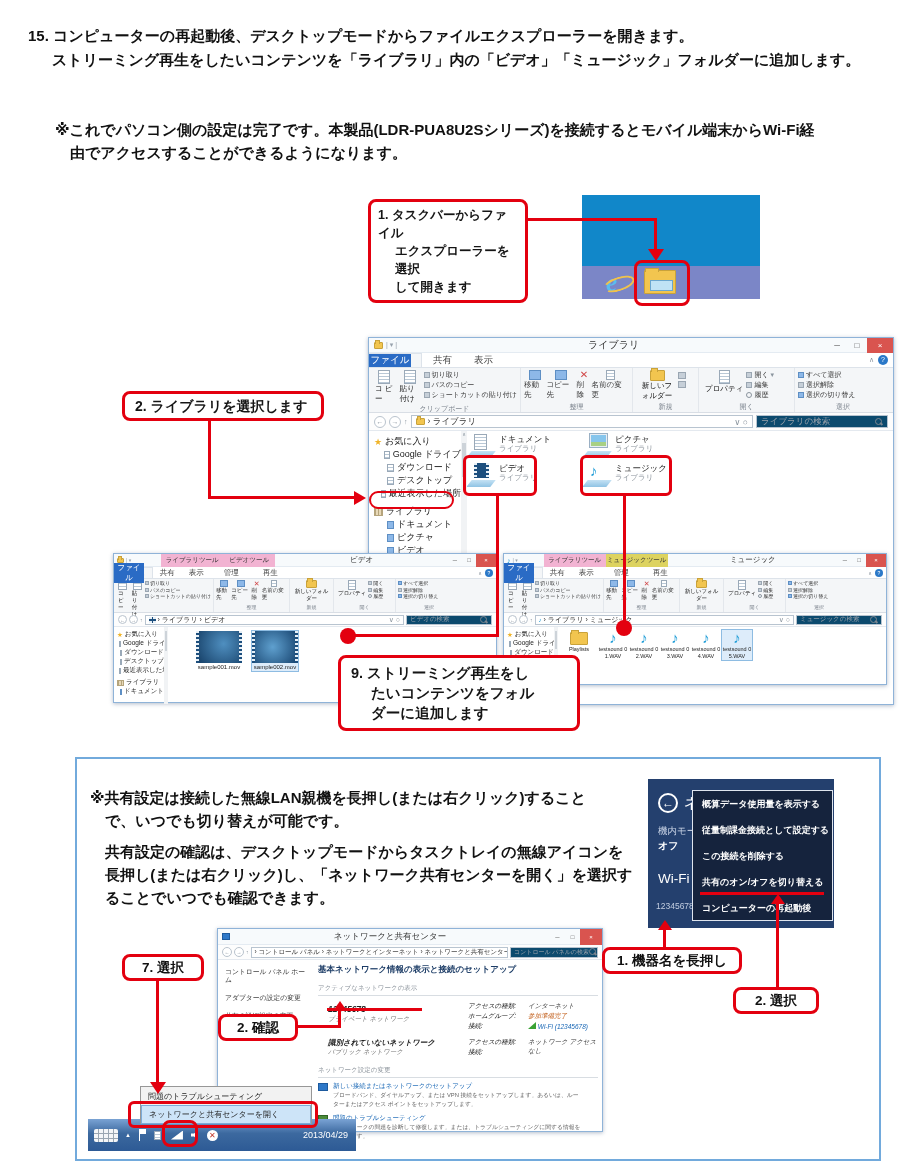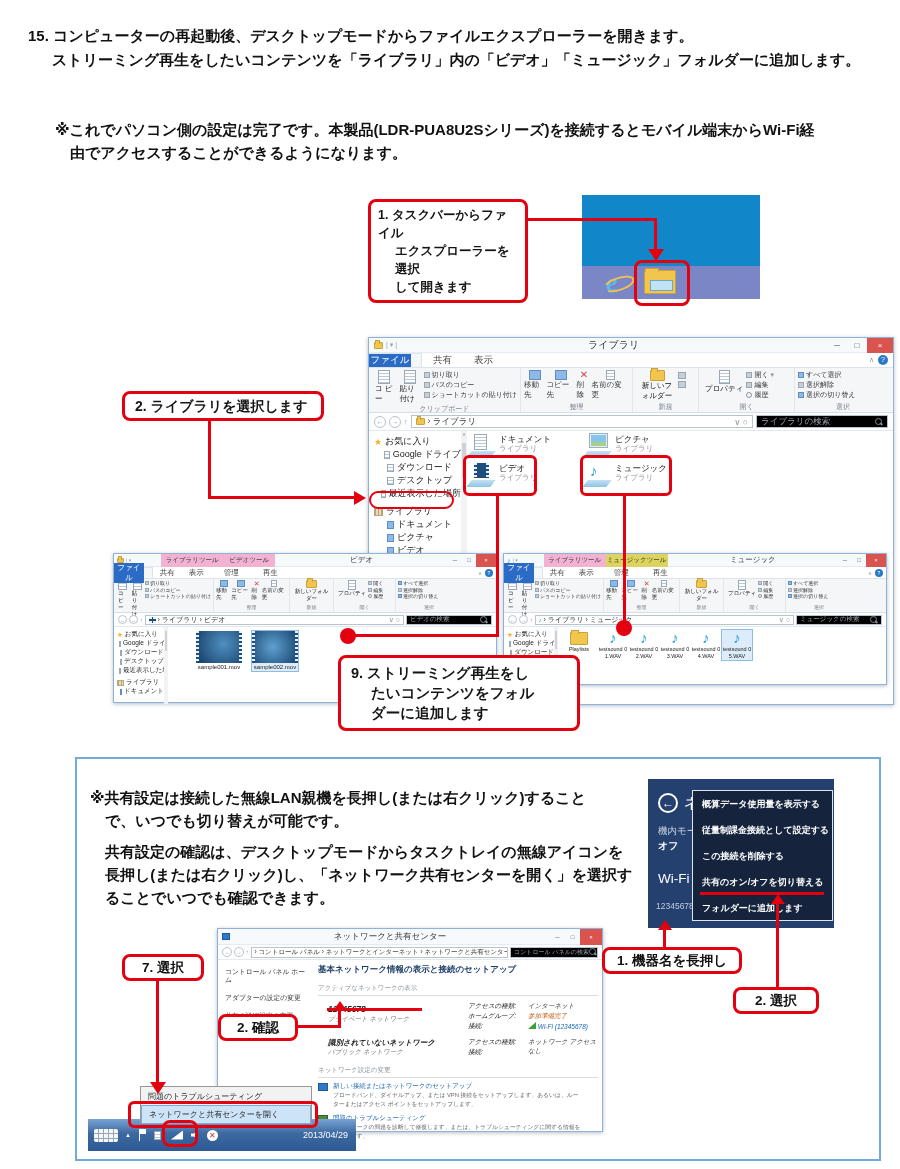--- a/index.html
+++ b/index.html
@@ -52,21 +52,21 @@
 .rgrp{display:flex;flex-direction:column;border-right:1px solid #e3e7ec;}
 .grow{display:flex;flex:1;align-items:flex-start;}
 .rbig{display:flex;flex-direction:column;align-items:center;}
 .rsm{display:flex;align-items:center;white-space:nowrap;color:#333;}
 .rlbl{text-align:center;color:#7a828c;}
 .rcol{display:flex;flex-direction:column;justify-content:center;}
 .rminirow{display:flex;flex-direction:column;align-items:center;color:#333;}
 .addr{display:flex;align-items:center;background:#fdfdfd;border-bottom:1px solid #e4e9ef;}
 .navc{border:1px solid #b9c3cd;border-radius:50%;color:#8a949e;display:flex;align-items:center;justify-content:center;background:#fff;}
 .crumb{flex:1;display:flex;align-items:center;background:#fff;border:1px solid #b8c4d0;color:#333;overflow:hidden;white-space:nowrap;}
-.searchbox{display:flex;align-items:center;background:#000000;border:1px solid #b8c4d0;color:#9aa2ab;overflow:hidden;white-space:nowrap;}
+.searchbox{display:flex;align-items:center;background:#0c4a6e;border:1px solid #b8c4d0;color:#9aa2ab;overflow:hidden;white-space:nowrap;}
 .searchbox .ph{flex:1;}
 .mag{position:relative;display:inline-block;width:8px;height:8px;}
 .mag::before{content:'';position:absolute;left:0;top:0;width:5px;height:5px;border:1.5px solid #7c8690;border-radius:50%;}
 .mag::after{content:'';position:absolute;left:5px;top:5px;width:3px;height:1.5px;background:#7c8690;transform:rotate(45deg);}
 .wbody{display:flex;}
 .sbar{overflow:hidden;}
 .srow{display:flex;align-items:center;overflow:hidden;white-space:nowrap;color:#222;}
 .srow .ind{display:inline-block;}
 .sscroll{background:#f1f3f5;position:relative;}
 .sscroll .thumb{position:absolute;left:1px;right:1px;top:12px;height:34px;background:#cdd3d9;}
@@ -899,21 +899,21 @@
         <div class="mi">
           <span>従量制課金接続として設定する</span>
         </div>
         <div class="mi">
           <span>この接続を削除する</span>
         </div>
         <div class="mi">
           <span>共有のオン/オフを切り替える</span>
         </div>
         <div class="mi">
-          <span>フォルダーに追加します</span>
+          <span>コンピューターの再起動後</span>
         </div>
       </div>
   </div>
   <div class="redline" style="left:700px;top:892px;width:124px;height:2.5px;z-index:5;"></div>
   <div class="tri up" style="left:771px;top:894px;z-index:5;"></div>
   <div class="redline" style="left:776px;top:903px;width:3px;height:85px;z-index:5;"></div>
   <div class="minilabel" style="left:733px;top:987px;width:86px;height:27px;">2. 選択</div>
   <div class="tri up" style="left:658px;top:920px;"></div>
   <div class="redline" style="left:663px;top:929px;width:3px;height:19px;"></div>
   <div class="minilabel" style="left:602px;top:947px;width:140px;height:27px;">1. 機器名を長押し</div>

